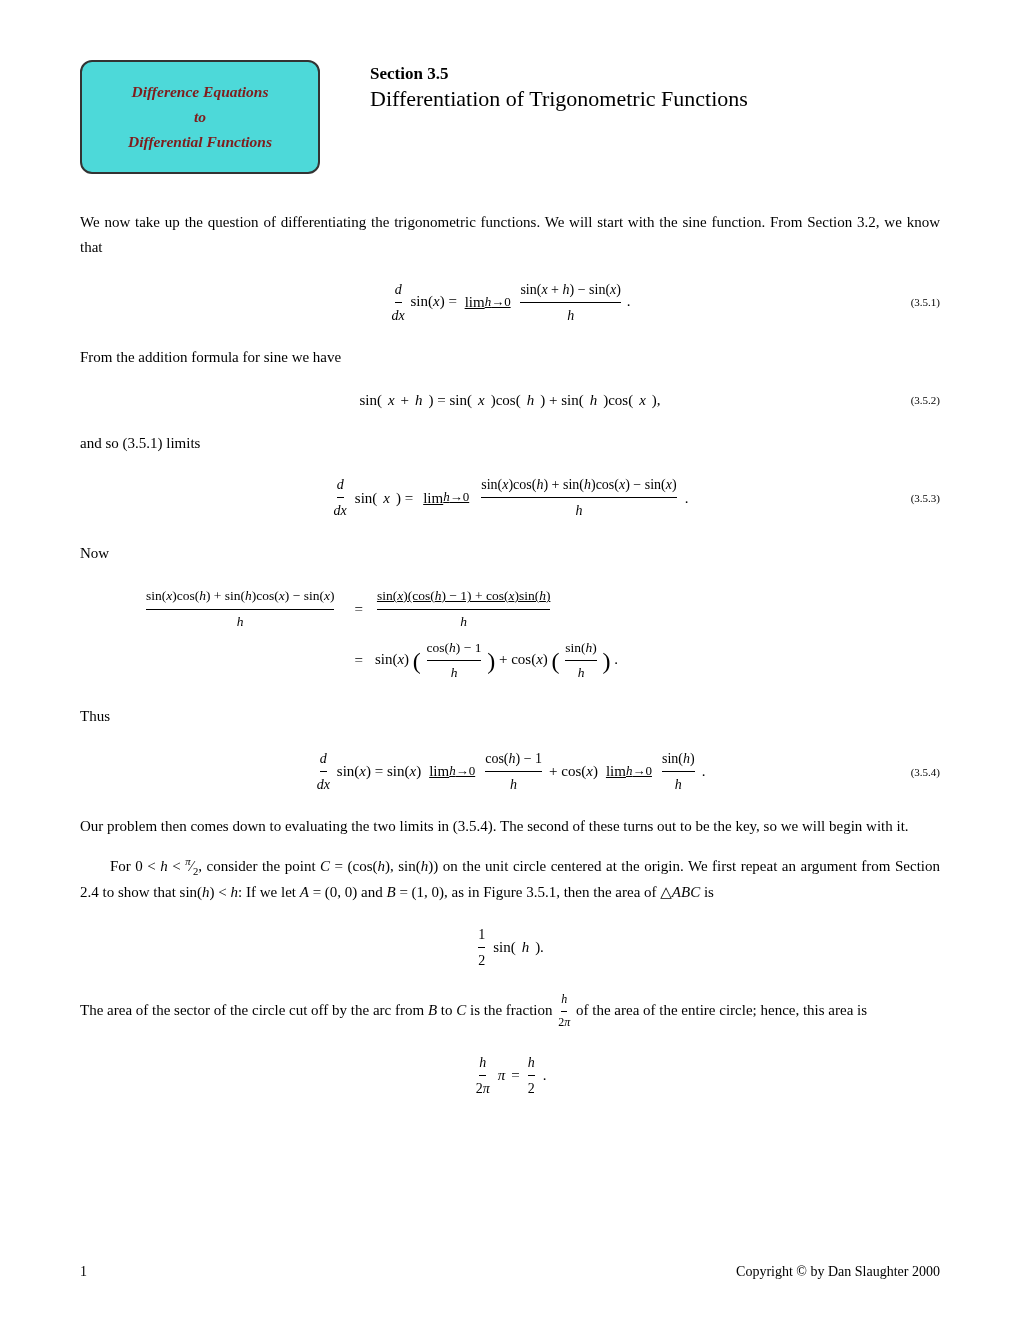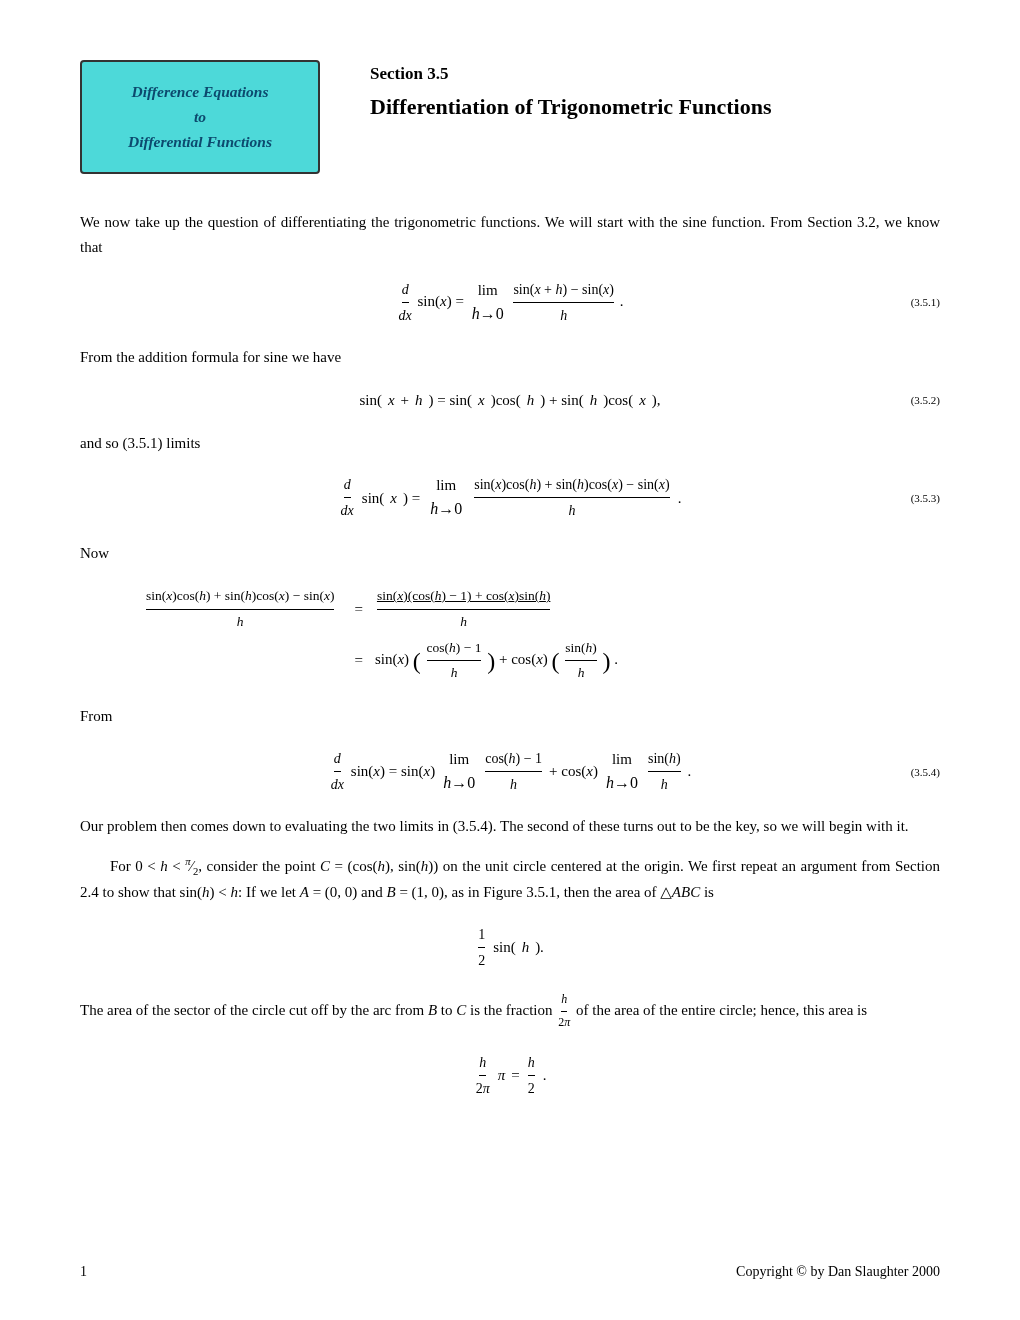--- a/index.html
+++ b/index.html
@@ -19,43 +19,42 @@
       position: relative;
     }
     .header-area {
       display: flex;
       align-items: flex-start;
       margin-bottom: 36px;
     }
     .book-title-box {
       background: #4dd9d9;
       border: 2px solid #333;
-      border-radius: 4px;
+      border-radius: 12px;
       padding: 18px 22px;
       min-width: 240px;
       max-width: 280px;
       text-align: center;
       font-style: italic;
       font-weight: bold;
       font-size: 15.5px;
       line-height: 1.6;
       margin-right: 50px;
-      color: #0c4a6e;
+      color: #7f1d1d;
     }
     .section-info {
       padding-top: 4px;
     }
     .section-number {
       font-size: 17px;
       font-weight: bold;
-      margin-bottom: 8px;
     }
     .section-title {
       font-size: 22px;
-      font-weight: bold;
+      font-weight: normal;
       line-height: 1.35;
     }
     .content {
       font-size: 15px;
       line-height: 1.65;
     }
     p {
       margin-bottom: 14px;
       text-align: justify;
     }
@@ -87,30 +86,31 @@
       text-align: center;
       font-size: 14px;
     }
     .frac .den {
       padding-top: 1px;
       text-align: left;
       font-size: 14px;
     }
     .lim-block {
       display: inline-flex;
-      flex-direction: column;
+      flex-direction: row;
       align-items: center;
       vertical-align: middle;
       margin: 0 2px;
+      text-decoration: underline;
     }
     .lim-block .lim-main {
       font-size: 15px;
     }
     .lim-block .lim-sub {
-      font-size: 16px;
+      font-size: 13px;
       margin-top: -2px;
     }
     .multiline-eq {
       margin: 18px 0 18px 60px;
     }
     .multiline-eq table {
       border-collapse: collapse;
     }
     .multiline-eq td {
       padding: 2px 4px;
@@ -264,21 +264,21 @@
             </span>
             <span class="big-paren-sm">)</span>
             .
           </td>
         </tr>
       </tbody>
         </table>
     </div>
 
     <p>
-      <span>From</span>
+      <span>Thus</span>
     </p>
 
     <div class="equation-block">
       <div class="eq-content math-display">
         <span style="display:inline-flex; align-items:center; gap:5px;">
           <span class="frac">
             <span class="num"><i>d</i></span>
             <span class="den"><i>dx</i></span>
           </span>
           <span>sin(<i>x</i>) = sin(<i>x</i>)</span>

